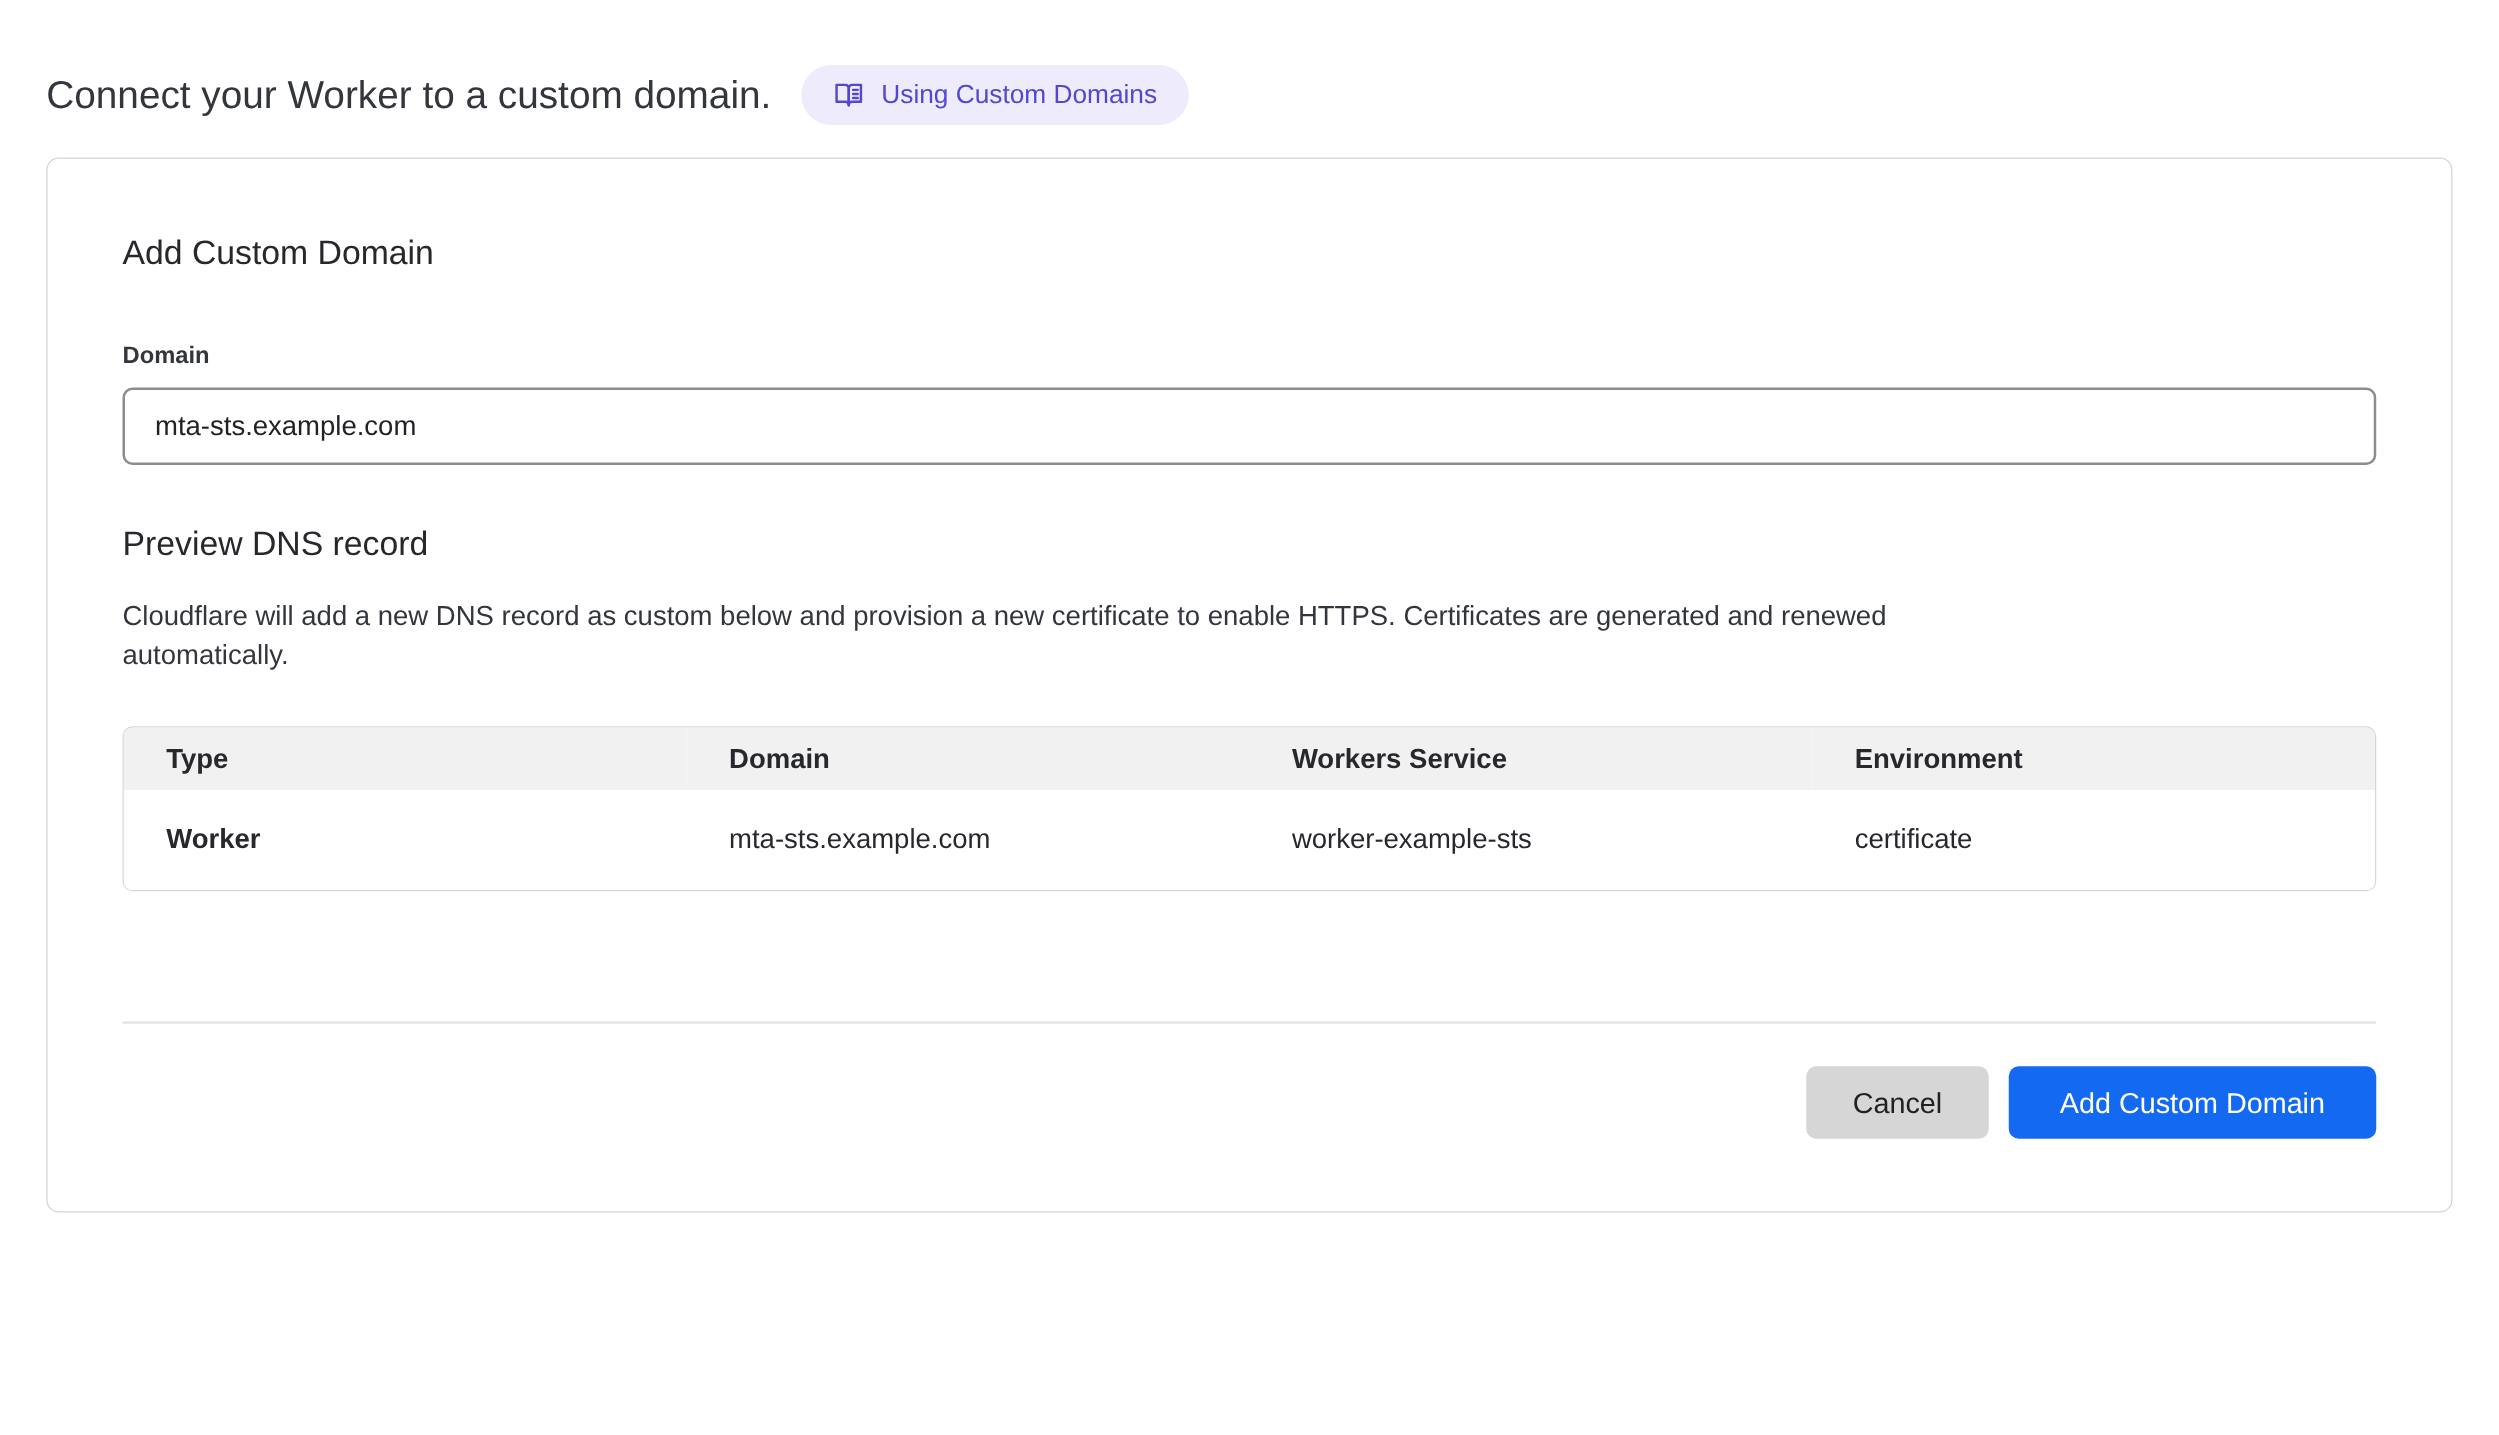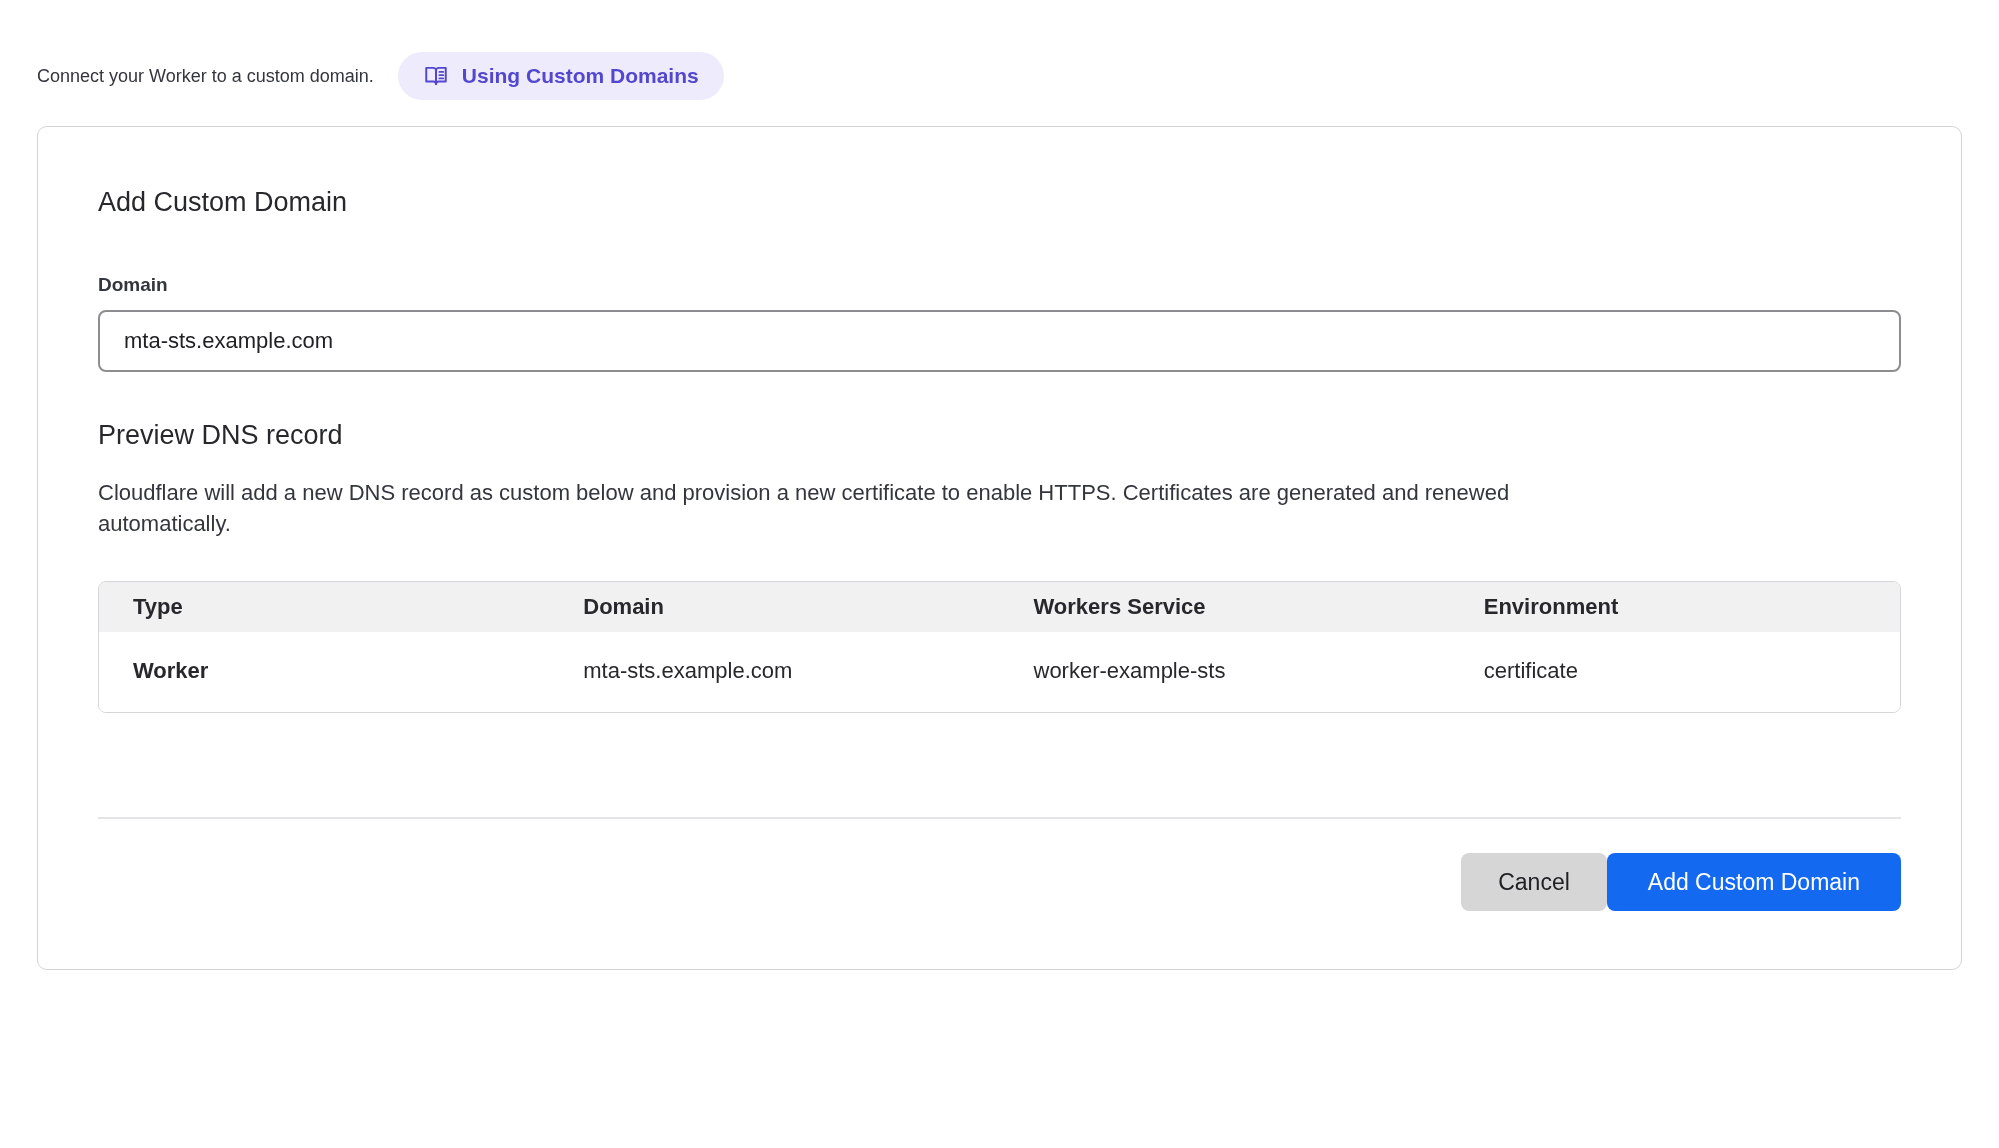--- a/index.html
+++ b/index.html
@@ -26,26 +26,26 @@
     overflow:hidden;
   }
   .page{padding:30px 37px 0;}
 
   
   .page-header{display:flex;align-items:center;gap:16px;margin-top:2px;}
   .page-title{font-size:26px;font-weight:700;letter-spacing:.2px;color:var(--text-dark);margin:0;}
   .header-icon{width:36px;height:36px;display:inline-flex;align-items:center;justify-content:center;}
 
   .subtitle-row{display:flex;align-items:center;gap:24px;margin-top:22px;}
-  .subtitle{font-size:18px;color:var(--text-body);}
+  .subtitle{font-size:31px;color:var(--text-body);}
   .docs-pill{
     display:inline-flex;align-items:center;gap:13px;
     background:var(--badge-bg);color:var(--badge-text);
     border:none;border-radius:26px;height:48px;padding:0 25px;
-    font-family:inherit;font-size:21px;cursor:pointer;font-weight:bold;
+    font-family:inherit;font-size:21px;cursor:pointer;
   }
   .docs-pill svg{flex:0 0 auto;}
 
   
   .card{
     margin-top:26px;
     background:#fff;
     border:1.5px solid var(--card-border);
     border-radius:10px;
     padding:60px 60px 58px;
@@ -80,21 +80,21 @@
   }
   tbody td{
     background:#fff;font-size:22px;color:var(--text-cell);
     padding:26px 34px 28px;
   }
   td.cell-type{font-weight:700;}
 
   .divider{margin:104px 0 0;border:0;border-top:2px solid var(--divider);}
 
   
-  .footer{display:flex;justify-content:flex-end;align-items:center;gap:0;margin-top:34px;}
+  .footer{display:flex;justify-content:flex-end;align-items:center;gap:16px;margin-top:34px;}
   .btn{
     height:58px;border:0;border-radius:8px;cursor:pointer;
     font-family:inherit;font-size:23px;line-height:58px;
   }
   .btn-cancel{background:var(--cancel-bg);color:#202124;padding:0 37px;}
   .btn-primary{background:var(--accent-blue);color:#ffffff;padding:0 41px;}
 </style>
 </head>
 <body>
 

